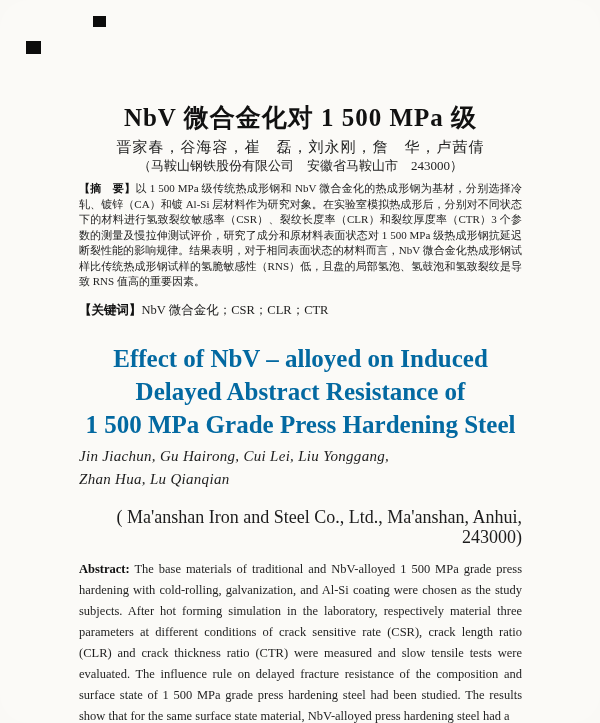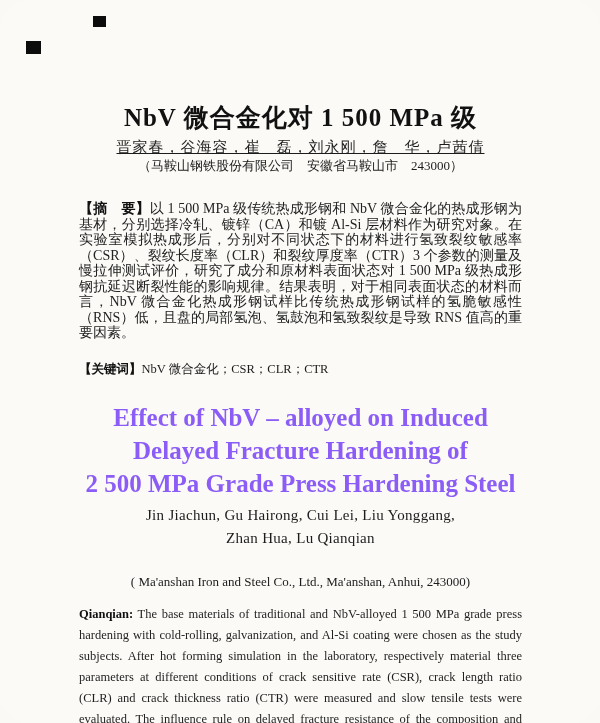--- a/index.html
+++ b/index.html
@@ -43,65 +43,65 @@
     line-height: 35px;
     letter-spacing: 1px;
     color: #111;
   }
   .cn-authors {
     margin-top: 2px;
     text-align: center;
     font-size: 15px;
     line-height: 20px;
     letter-spacing: 1px;
-    text-decoration: underline;
   }
   .cn-affiliation {
     margin-top: 0;
     text-align: center;
     font-size: 13px;
     line-height: 18px;
   }
   .cn-abstract {
-    margin-top: 26px;
-    font-size: 14px;
+    margin-top: 6px;
+    font-size: 11px;
     line-height: 15.5px;
     text-align: justify;
     color: #222;
   }
   .cn-abstract .label,
   .cn-keywords .label {
     font-weight: bold;
     color: #111;
   }
   .cn-keywords {
-    margin-top: 20px;
+    margin-top: 12px;
     font-size: 12.5px;
     line-height: 16px;
     text-align: left;
   }
   .en-title {
     margin-top: 24px;
     text-align: center;
     font-weight: bold;
     font-size: 25px;
     line-height: 33px;
-    color: #8b5cf6;
+    color: #0369a1;
   }
   .en-authors {
     margin-top: 4px;
-    text-align: center;
+    text-align: left;
     font-size: 15px;
     line-height: 23px;
     letter-spacing: 0.3px;
+    font-style: italic;
   }
   .en-affiliation {
-    margin-top: 22px;
-    text-align: center;
-    font-size: 13px;
+    margin-top: 16px;
+    text-align: right;
+    font-size: 18px;
     line-height: 20px;
   }
   .en-abstract {
     margin-top: 12px;
     font-size: 12.5px;
     line-height: 21px;
     text-align: justify;
     color: #1e1e1e;
   }
   .en-abstract .label {
@@ -126,28 +126,28 @@
     <div class="cn-authors">晋家春，谷海容，崔　磊，刘永刚，詹　华，卢茜倩</div>
 
     <div class="cn-affiliation">（马鞍山钢铁股份有限公司　安徽省马鞍山市　243000）</div>
 
     <p class="cn-abstract"><span class="label">【摘　要】</span><span>以 1 500 MPa 级传统热成形钢和 NbV 微合金化的热成形钢为基材，分别选择冷轧、镀锌（CA）和镀 Al-Si 层材料作为研究对象。在实验室模拟热成形后，分别对不同状态下的材料进行氢致裂纹敏感率（CSR）、裂纹长度率（CLR）和裂纹厚度率（CTR）3 个参数的测量及慢拉伸测试评价，研究了成分和原材料表面状态对 1 500 MPa 级热成形钢抗延迟断裂性能的影响规律。结果表明，对于相同表面状态的材料而言，NbV 微合金化热成形钢试样比传统热成形钢试样的氢脆敏感性（RNS）低，且盘的局部氢泡、氢鼓泡和氢致裂纹是导致 RNS 值高的重要因素。</span></p>
 
     <p class="cn-keywords"><span class="label">【关键词】</span><span>NbV 微合金化；CSR；CLR；CTR</span></p>
 
     <h2 class="en-title">
       <span class="tline">Effect of NbV – alloyed on Induced</span>
-      <span class="tline">Delayed Fracture Hardening of</span>
-      <span class="tline">2 500 MPa Grade Press Hardening Steel</span>
+      <span class="tline">Delayed Abstract Resistance of</span>
+      <span class="tline">1 500 MPa Grade Press Hardening Steel</span>
     </h2>
 
     <div class="en-authors">
       <span class="tline">Jin Jiachun, Gu Hairong, Cui Lei, Liu Yonggang,</span>
       <span class="tline">Zhan Hua, Lu Qianqian</span>
     </div>
 
     <div class="en-affiliation">( Ma'anshan Iron and Steel Co., Ltd., Ma'anshan, Anhui, 243000)</div>
 
-    <p class="en-abstract"><span class="label">Qianqian:</span>
+    <p class="en-abstract"><span class="label">Abstract:</span>
       <span>The base materials of traditional and NbV-alloyed 1 500 MPa grade press hardening with cold-rolling, galvanization, and Al-Si coating were chosen as the study subjects. After hot forming simulation in the laboratory, respectively material three parameters at different conditions of crack sensitive rate (CSR), crack length ratio (CLR) and crack thickness ratio (CTR) were measured and slow tensile tests were evaluated. The influence rule on delayed fracture resistance of the composition and surface state of 1 500 MPa grade press hardening steel had been studied. The results show that for the same surface state material, NbV-alloyed press hardening steel had a</span></p>
 
   </div>
 </div>
 
 </body></html>

